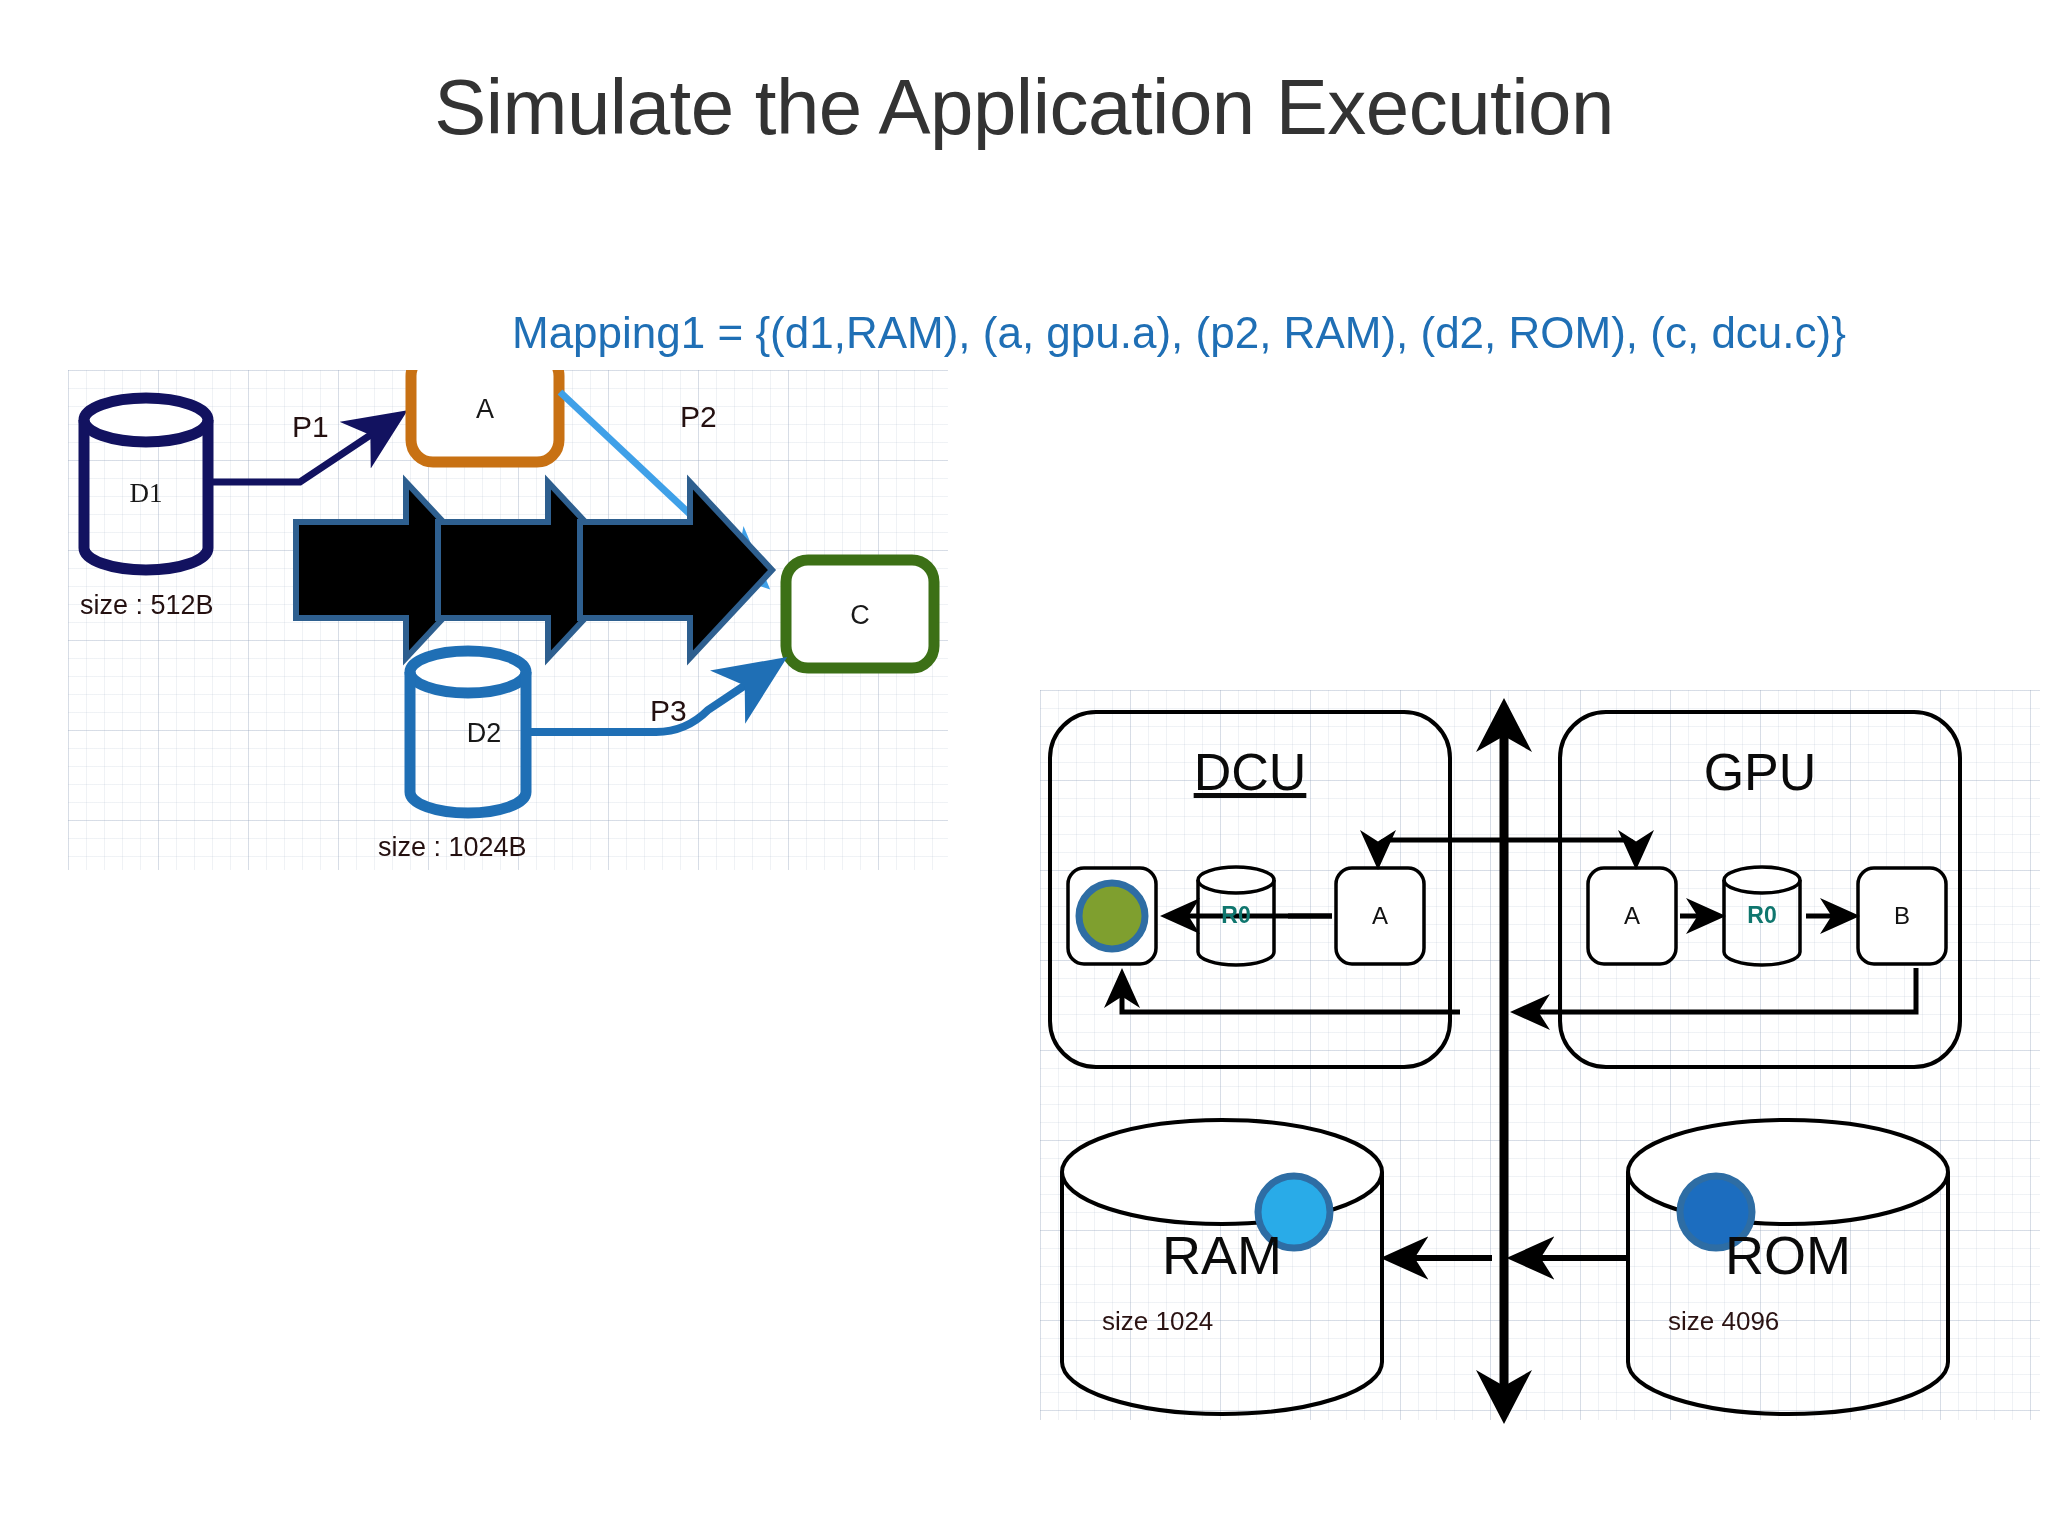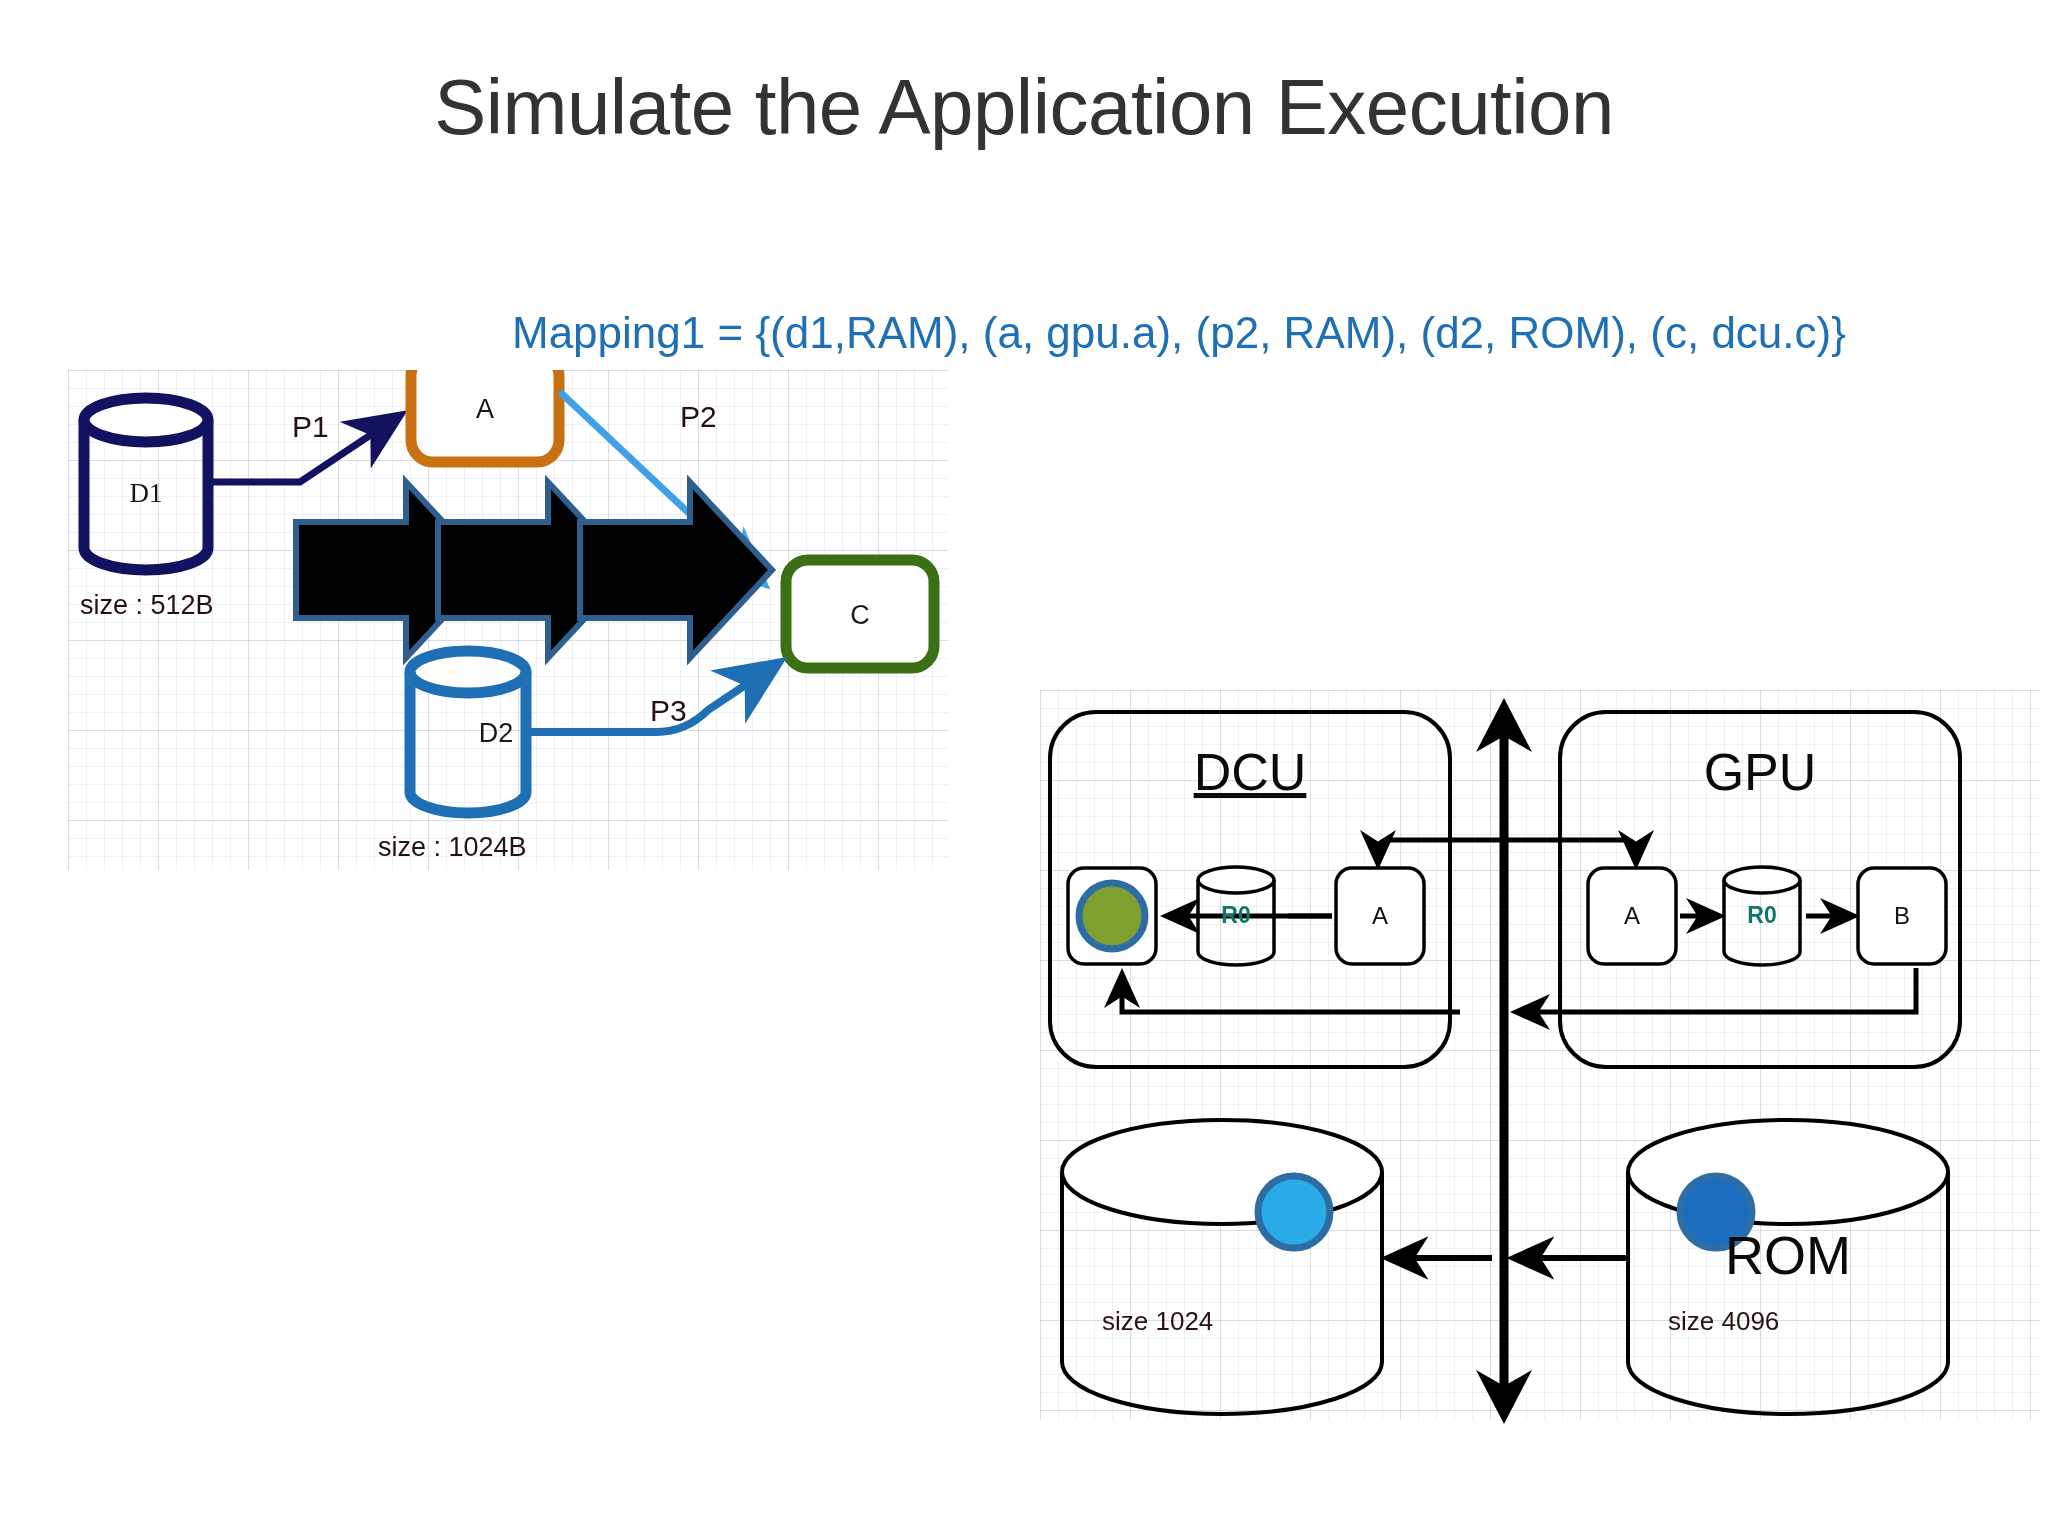--- a/index.html
+++ b/index.html
@@ -173,21 +173,21 @@
     </g>
   </svg>
 
   <div class="node-label" style="left:38px; top:108px; width:80px;font-family:Liberation Serif, serif;">D1</div>
   <div class="size-label" style="left:12px; top:220px;">size : 512B</div>
 
   <div class="node-label" style="left:377px; top:24px; width:80px;">A</div>
 
   <div class="node-label" style="left:752px; top:230px; width:80px;">C</div>
 
-  <div class="node-label" style="left:380px; top:348px; width:80px;padding-left:8px;">D2</div>
+  <div class="node-label" style="left:368px; top:348px; width:80px;padding-left:8px;">D2</div>
   <div class="size-label" style="left:310px; top:462px;">size : 1024B</div>
 
   <div class="port-label" style="left:224px; top:24px;margin-top:16px;">P1</div>
   <div class="port-label" style="left:612px; top:30px;">P2</div>
   <div class="port-label" style="left:582px; top:324px;">P3</div>
 </div>
 
 <div class="gridpaper" id="right-grid"></div>
 
 <div class="stage" id="platform-stage" style="left:1040px; top:690px; width:1010px; height:740px;">
@@ -273,17 +273,18 @@
   <div class="unit-title" style="left:110px; top:52px; width:200px;text-decoration:underline;">DCU</div>
   <div class="unit-title" style="left:620px; top:52px; width:200px;">GPU</div>
 
   <div class="reg-label" style="left:156px; top:212px; width:80px;">R0</div>
   <div class="small-node-label" style="left:300px; top:212px; width:80px;">A</div>
 
   <div class="small-node-label" style="left:552px; top:212px; width:80px;">A</div>
   <div class="reg-label" style="left:682px; top:212px; width:80px;">R0</div>
   <div class="small-node-label" style="left:822px; top:212px; width:80px;">B</div>
 
+  <div class="mem-title" style="left:62px; top:534px; width:240px;">RAM</div>
   <div class="mem-size" style="left:62px; top:616px; width:240px;">size 1024</div>
 
   <div class="mem-title" style="left:628px; top:534px; width:240px;">ROM</div>
   <div class="mem-size" style="left:628px; top:616px; width:240px;">size 4096</div>
 </div>
 
 </body></html>

